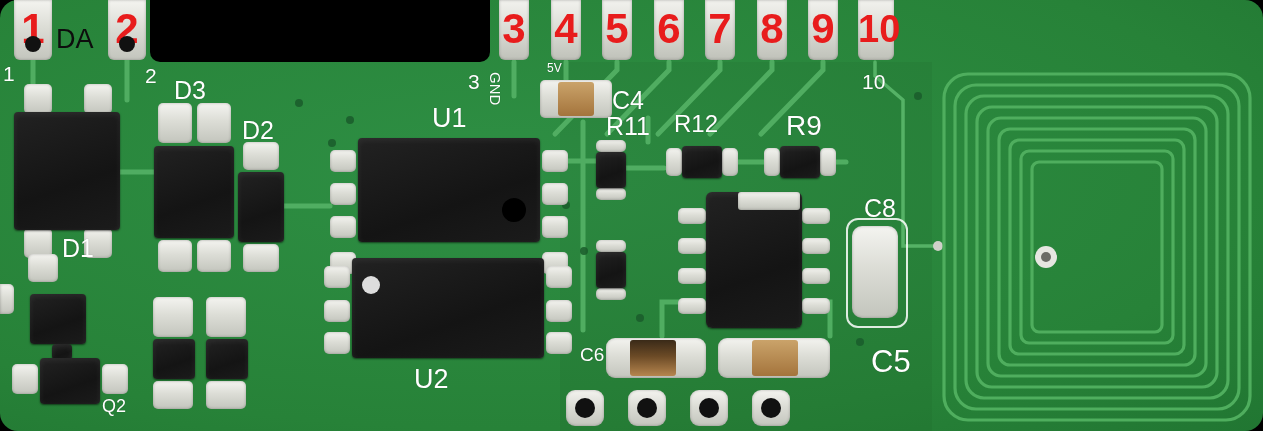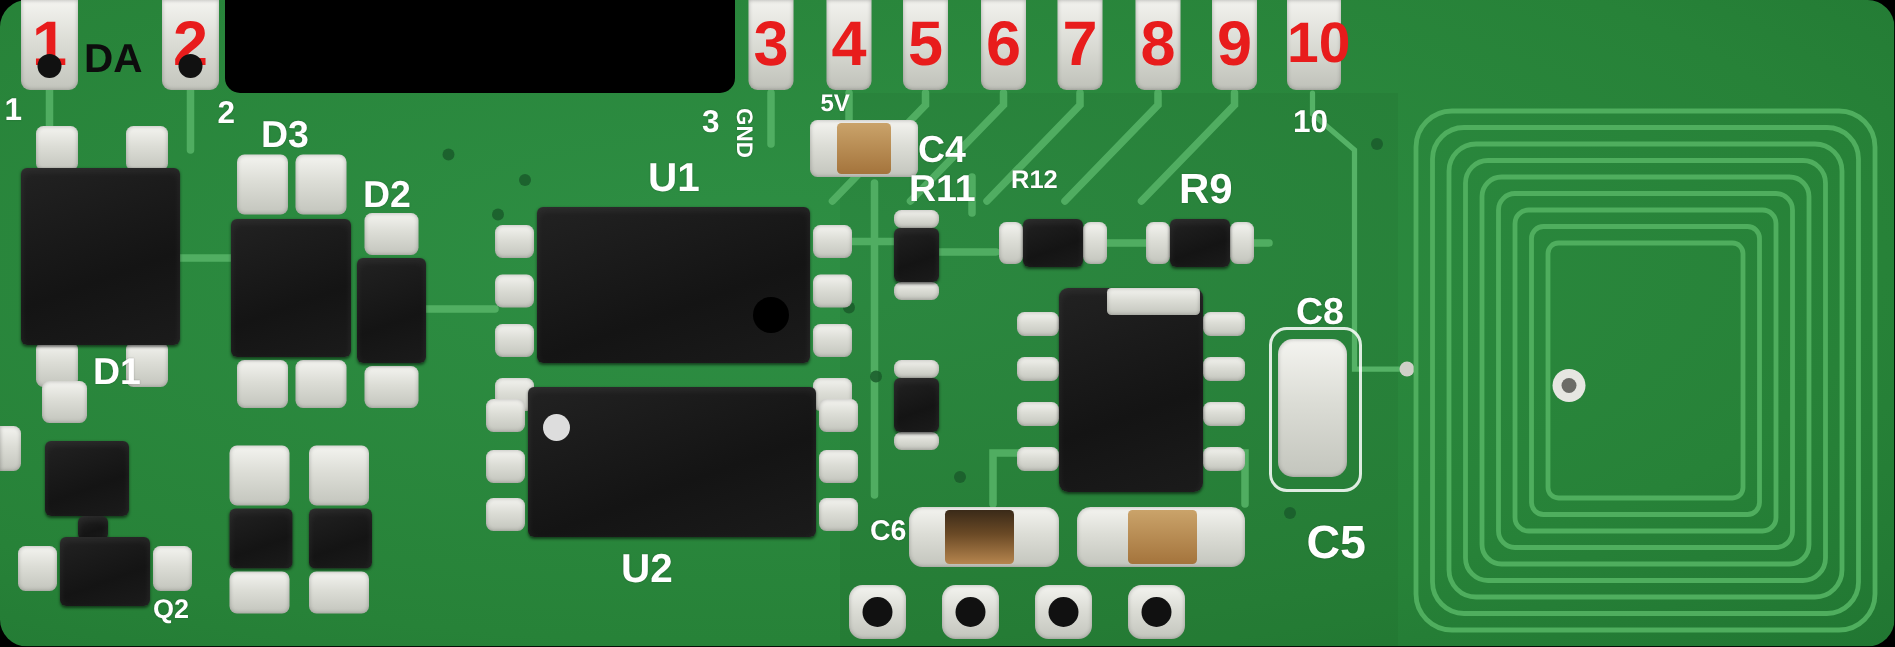--- a/index.html
+++ b/index.html
@@ -10,21 +10,21 @@
          z-index:0;}
   .notch{position:absolute;left:150px;top:0;width:340px;height:62px;background:#000;
          border-bottom-left-radius:10px;border-bottom-right-radius:10px;z-index:1;}
   .layer{position:absolute;left:0;top:0;z-index:2;pointer-events:none;}
   .pad{position:absolute;background:linear-gradient(180deg,#f4f4f0 0%,#dcdDD6 45%,#c3c5bd 100%);
        border-radius:5px;box-shadow:inset 0 0 3px rgba(0,0,0,.28);z-index:3;}
   .comp{position:absolute;background:linear-gradient(160deg,#222 0%,#141414 60%,#1b1b1b 100%);
         border-radius:4px;box-shadow:inset 0 2px 6px rgba(255,255,255,.07),0 1px 2px rgba(0,0,0,.55);z-index:4;}
   .tan{position:absolute;background:linear-gradient(180deg,#caa36a,#a4743c);border-radius:3px;z-index:5;}
   .tan-dark{position:absolute;background:linear-gradient(180deg,#3a2a18 0%,#6b4a26 45%,#b5854e 100%);border-radius:3px;z-index:5;}
-  .silk{position:absolute;color:var(--c-silk,#fff);font-weight:bold;z-index:6;white-space:nowrap;
+  .silk{position:absolute;color:var(--c-silk,#fff);font-weight:normal;z-index:6;white-space:nowrap;
         text-shadow:0 0 1px rgba(0,0,0,.35);}
   .pinpad{position:absolute;top:0;height:60px;width:30px;z-index:3;
           background:linear-gradient(180deg,#f2f2ee 0%,#d8d9d2 55%,#bfc1b9 100%);
           border-radius:0 0 6px 6px;box-shadow:inset 0 0 3px rgba(0,0,0,.3);}
   .red-num{display:block;width:100%;text-align:center;line-height:58px;
            color:var(--c-red,#e81c1c);font-weight:bold;font-size:42px;z-index:7;position:relative;}
   .hole{position:absolute;border-radius:50%;background:#111;z-index:5;}
   .dot{position:absolute;border-radius:50%;z-index:6;}
   .outline{position:absolute;border:2px solid rgba(255,255,255,.85);border-radius:12px;background:transparent;z-index:3;}
   .vert{writing-mode:vertical-rl;}
@@ -125,21 +125,21 @@
   <div class="pinpad" style="left:808px;">
     <span class="red-num">9</span>
     </div>
   <div class="pinpad" style="left:858px;width:36px;">
     <span class="red-num" style="font-size:38px;">10</span>
     </div>
 
   <span class="silk" style="left:468px;top:70px;font-size:21px;">3</span>
   <span class="silk" style="left:862px;top:70px;font-size:21px;">10</span>
   <span class="silk vert" style="left:487px;top:72px;font-size:15px;height:56px;">GND</span>
-  <span class="silk" style="left:547px;top:61px;font-size:16px;">5V</span>
+  <span class="silk" style="left:547px;top:61px;font-size:12px;">5V</span>
 
   <div class="pad" style="left:24px;top:84px;width:28px;height:30px;"></div>
   <div class="pad" style="left:84px;top:84px;width:28px;height:30px;"></div>
   <div class="comp" style="left:14px;top:112px;width:106px;height:118px;"></div>
   <div class="pad" style="left:24px;top:228px;width:28px;height:30px;"></div>
   <div class="pad" style="left:84px;top:228px;width:28px;height:30px;"></div>
   <span class="silk" style="left:62px;top:234px;font-size:25px;">D1</span>
 
   <span class="silk" style="left:174px;top:76px;font-size:25px;">D3</span>
   <div class="pad" style="left:158px;top:103px;width:34px;height:40px;"></div>
@@ -197,21 +197,21 @@
   <span class="silk" style="left:612px;top:86px;font-size:25px;">C4</span>
 
   <span class="silk" style="left:606px;top:112px;font-size:25px;">R11</span>
   <div class="pad" style="left:596px;top:140px;width:30px;height:12px;"></div>
   <div class="comp" style="left:596px;top:152px;width:30px;height:36px;"></div>
   <div class="pad" style="left:596px;top:188px;width:30px;height:12px;"></div>
   <div class="pad" style="left:596px;top:240px;width:30px;height:12px;"></div>
   <div class="comp" style="left:596px;top:252px;width:30px;height:36px;"></div>
   <div class="pad" style="left:596px;top:288px;width:30px;height:12px;"></div>
 
-  <span class="silk" style="left:674px;top:110px;font-size:17px;">R12</span>
+  <span class="silk" style="left:674px;top:110px;font-size:24px;">R12</span>
   <div class="pad" style="left:666px;top:148px;width:16px;height:28px;"></div>
   <div class="comp" style="left:682px;top:146px;width:40px;height:32px;"></div>
   <div class="pad" style="left:722px;top:148px;width:16px;height:28px;"></div>
 
   <span class="silk" style="left:786px;top:110px;font-size:28px;">R9</span>
   <div class="pad" style="left:764px;top:148px;width:16px;height:28px;"></div>
   <div class="comp" style="left:780px;top:146px;width:40px;height:32px;"></div>
   <div class="pad" style="left:820px;top:148px;width:16px;height:28px;"></div>
 
   <div class="pad" style="left:678px;top:208px;width:28px;height:16px;"></div>

